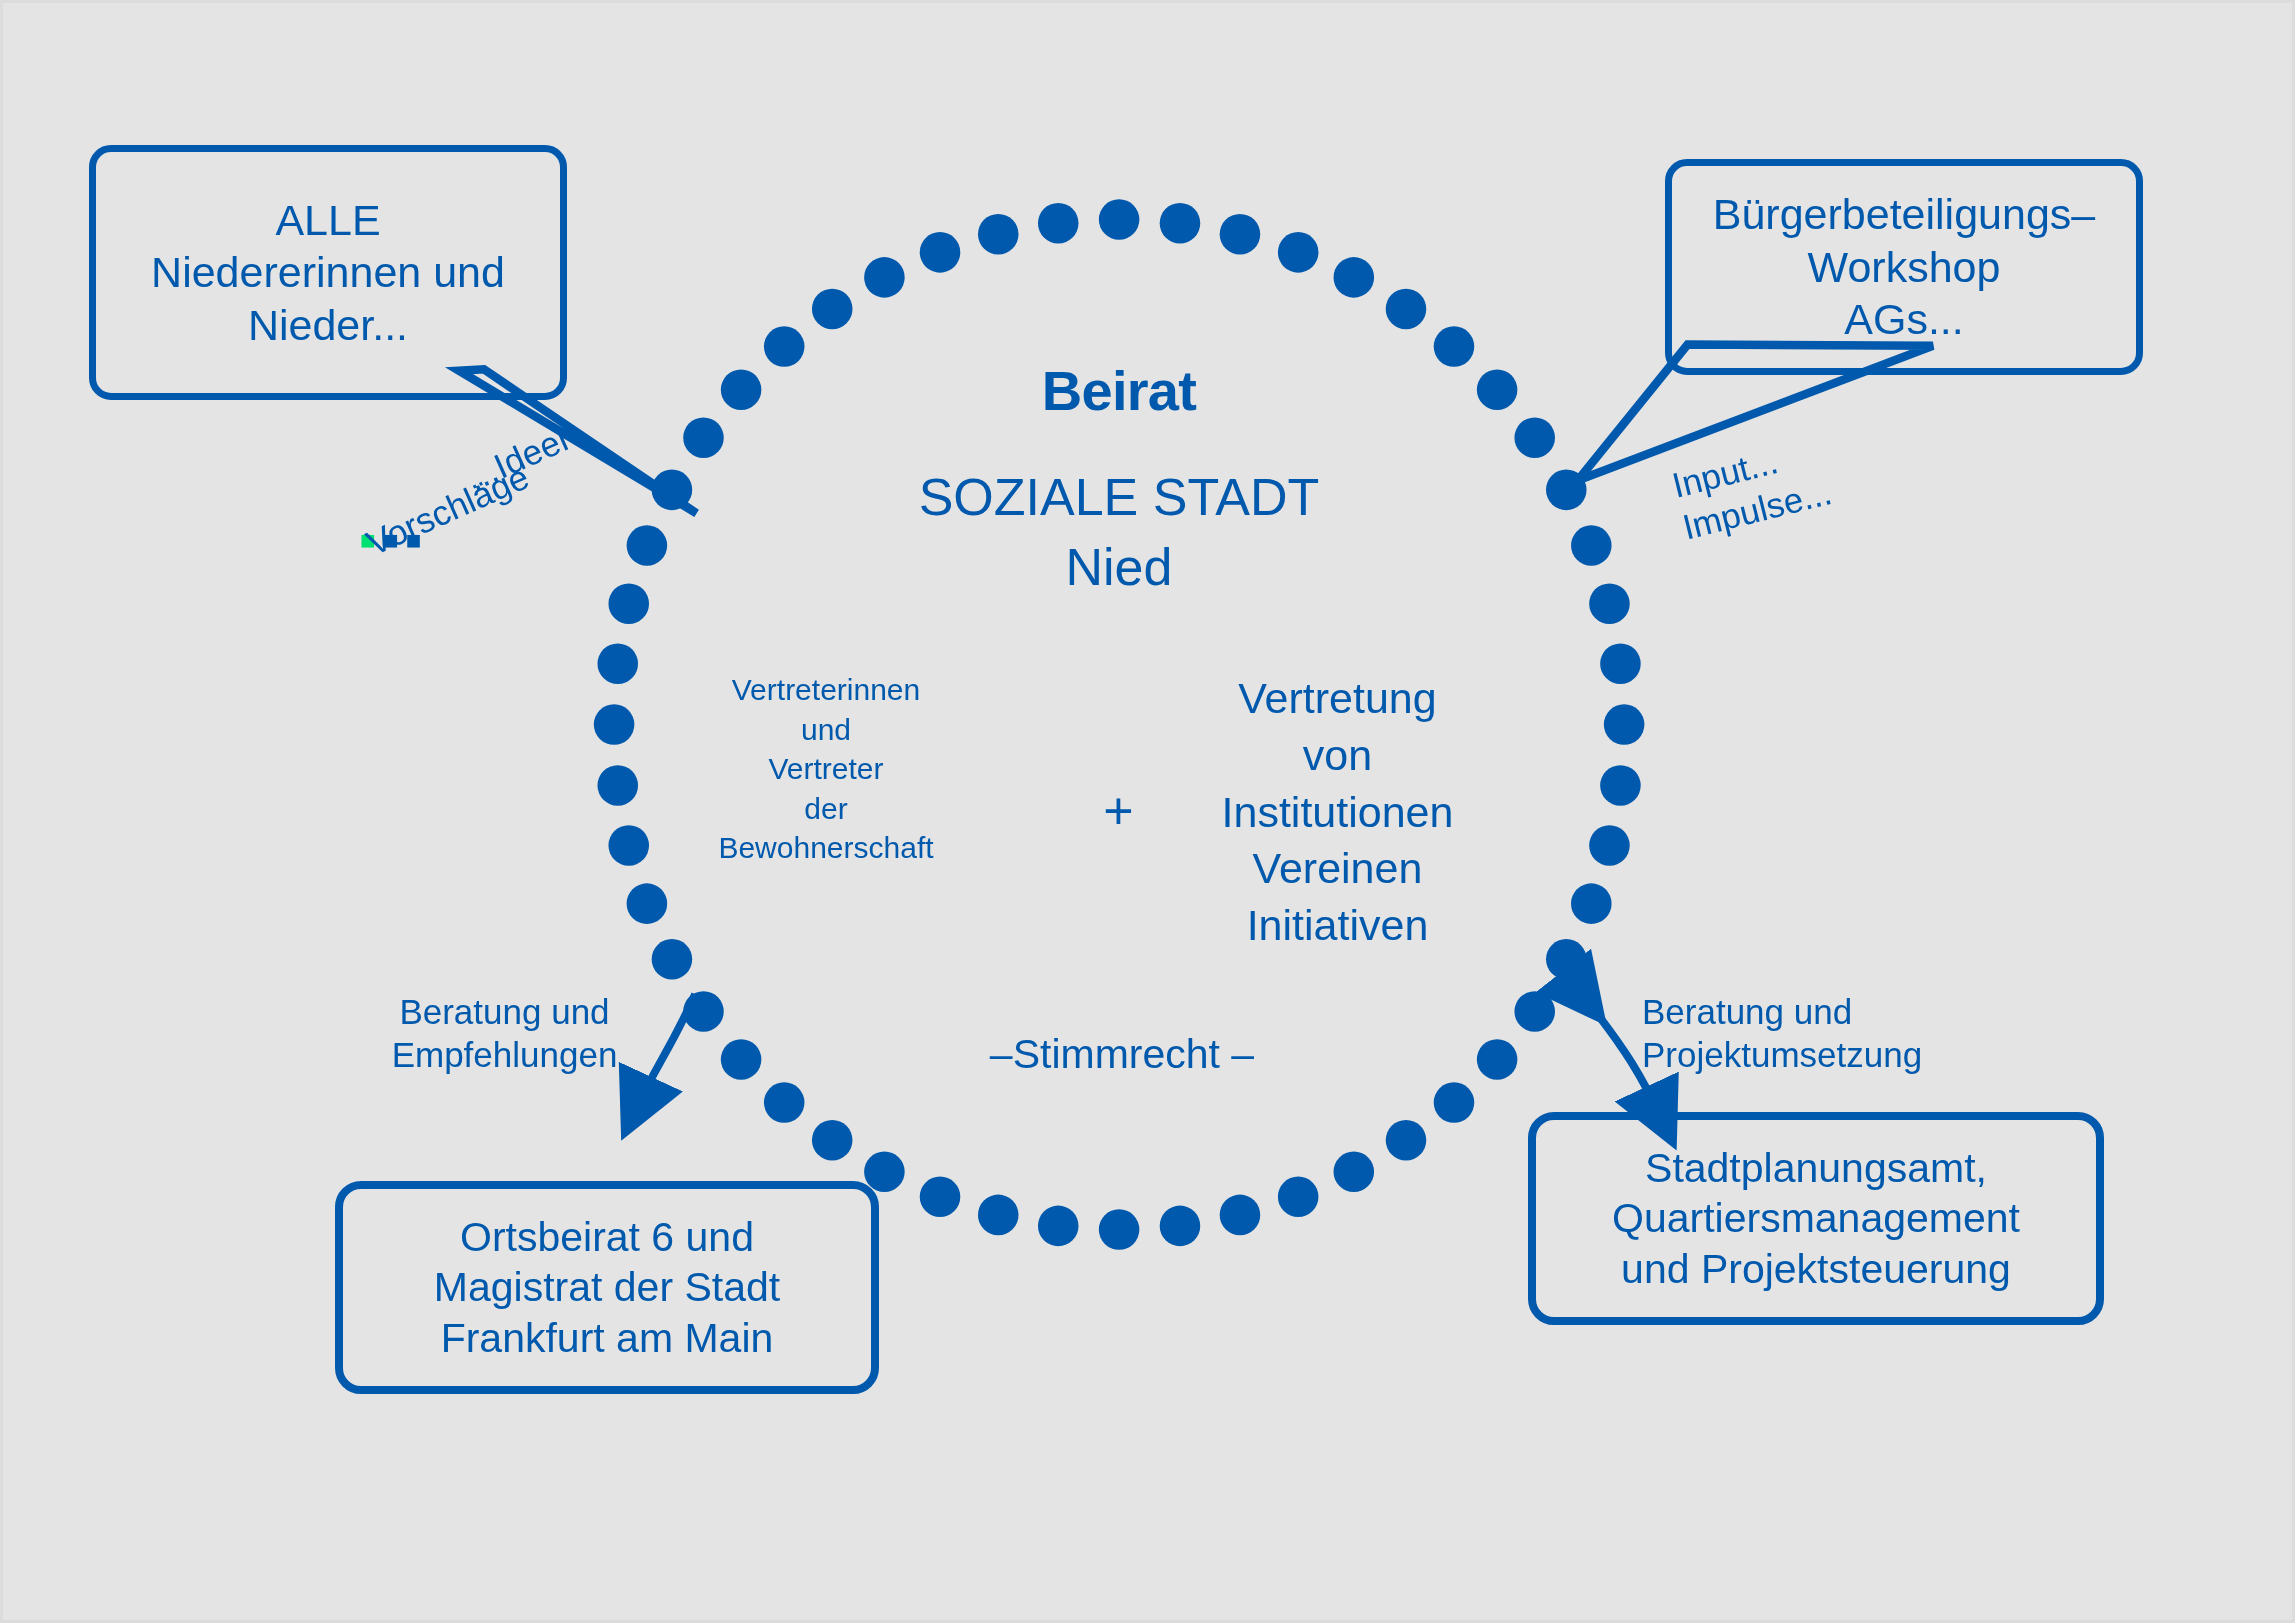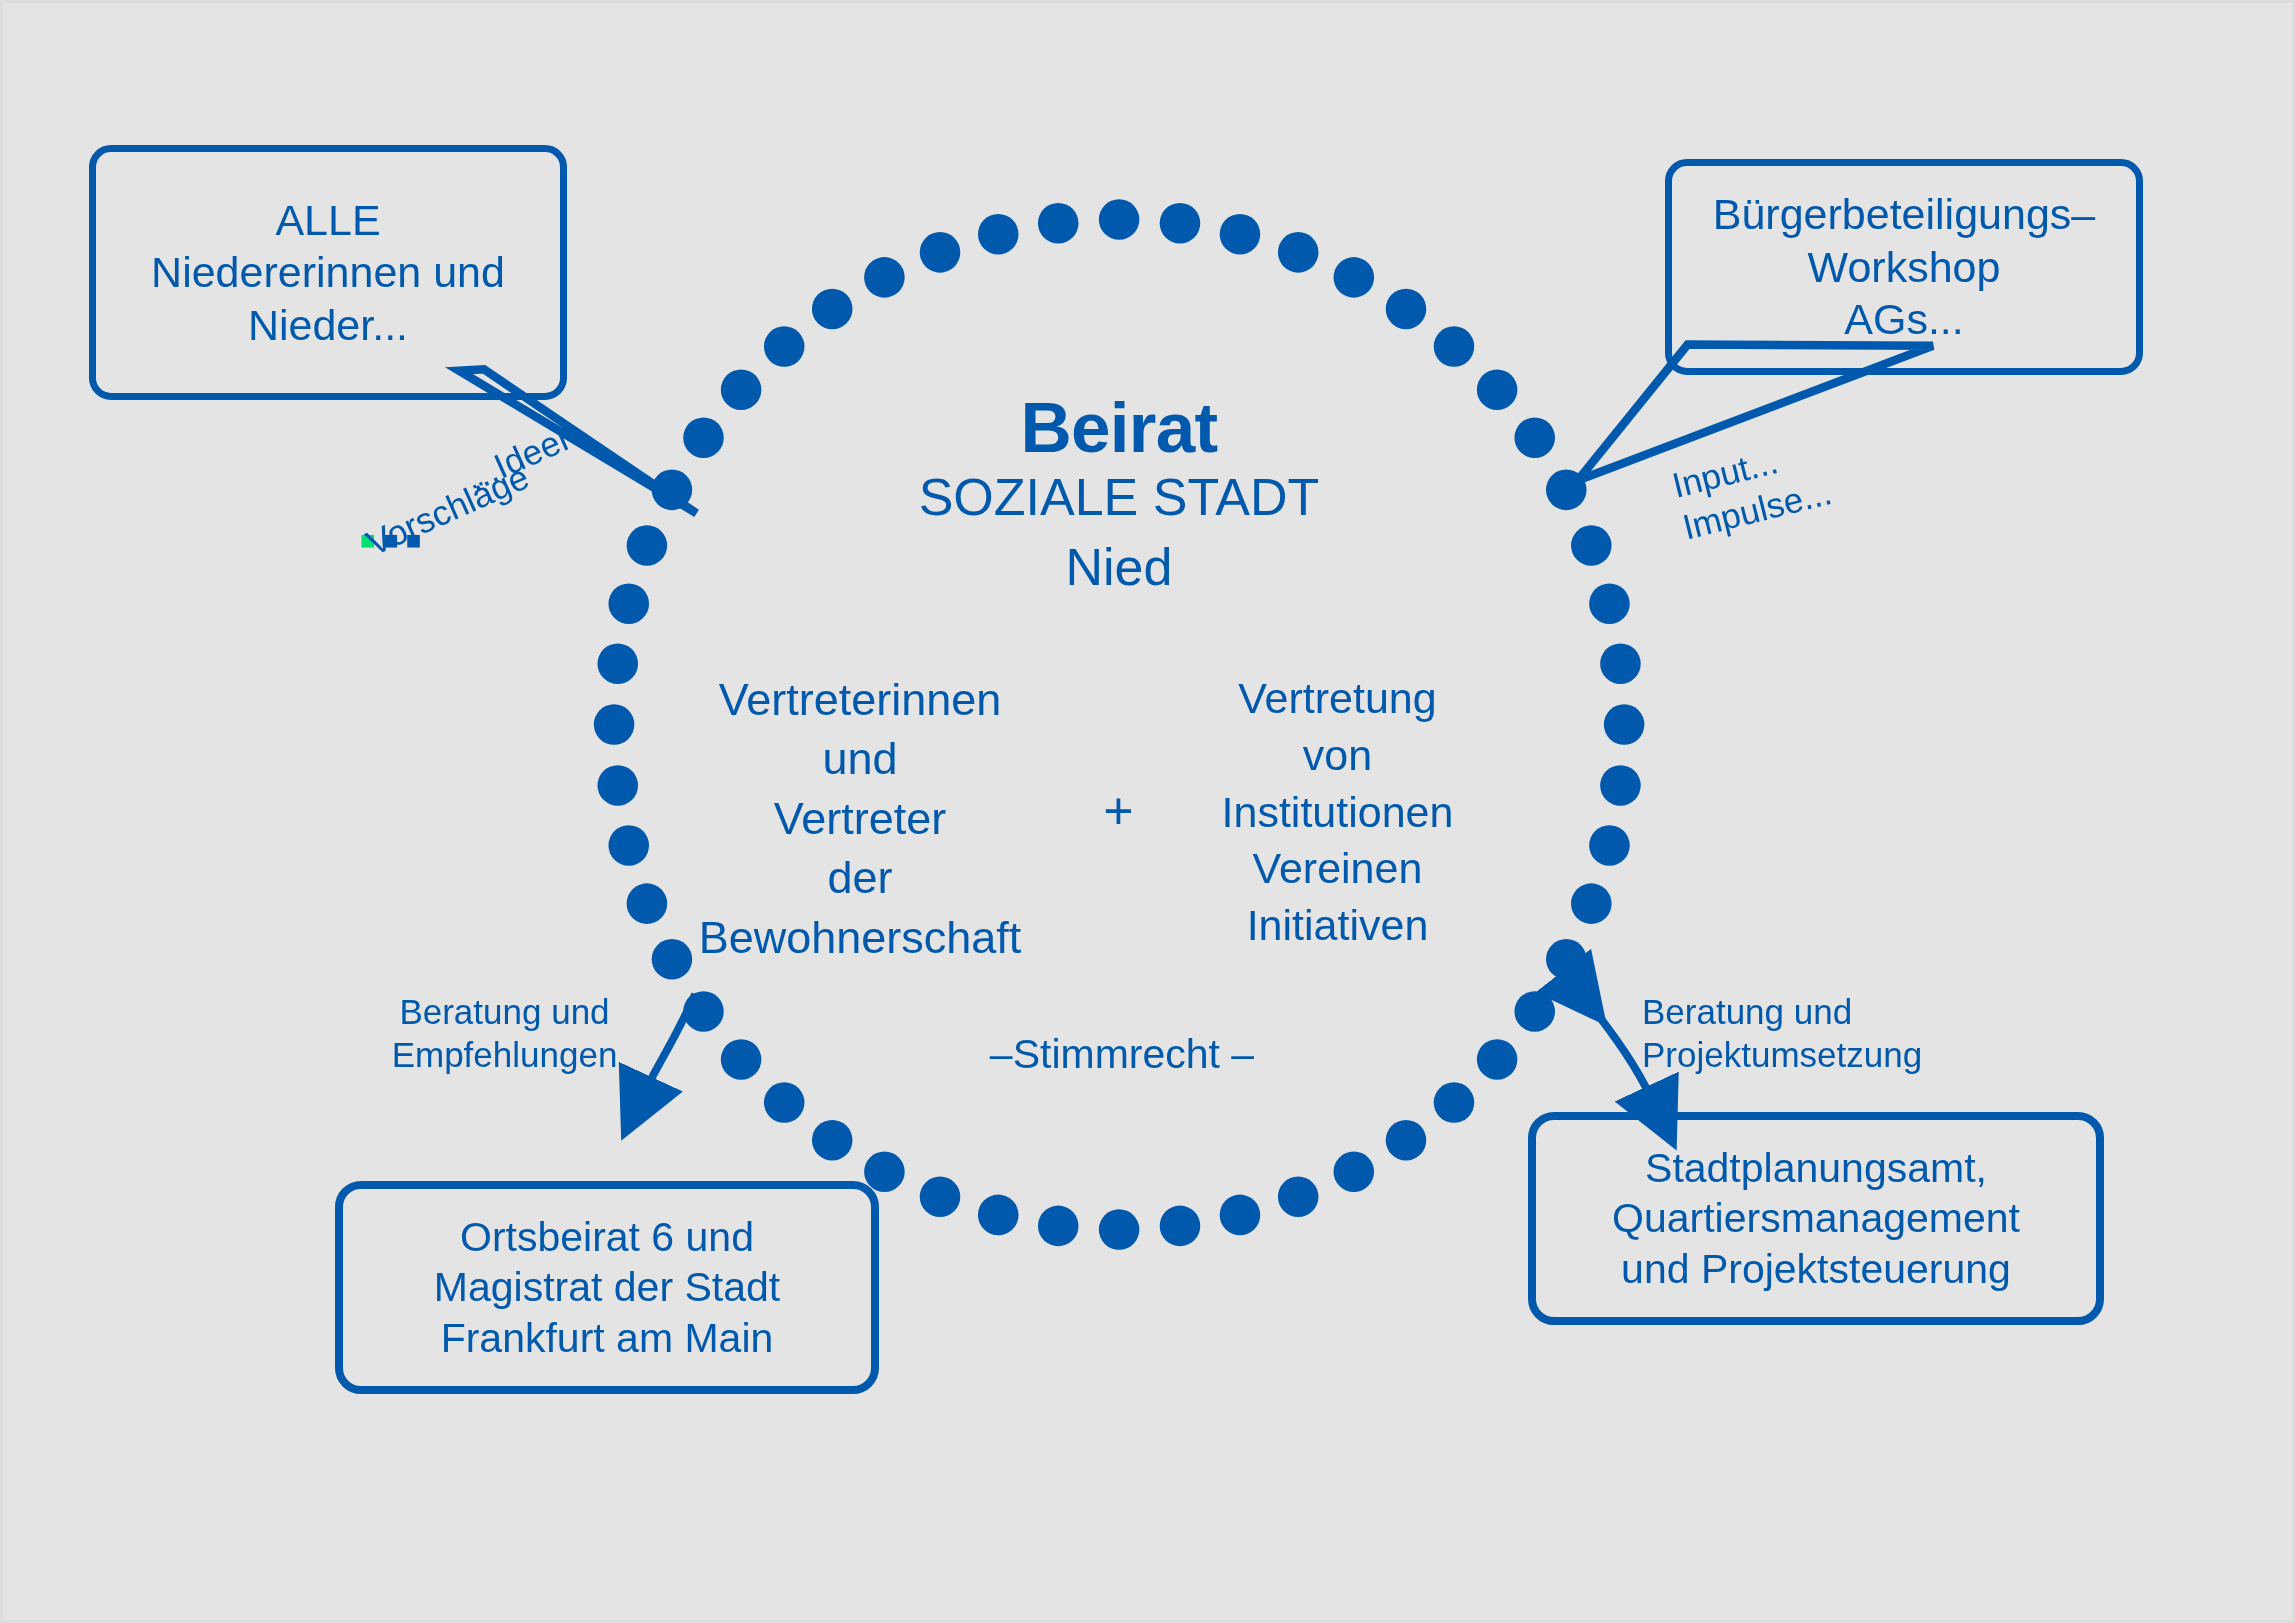--- a/index.html
+++ b/index.html
@@ -39,25 +39,25 @@
     border:8.5px solid #0059AC;
     border-radius:26px;
     box-sizing:border-box;
     display:flex;align-items:center;justify-content:center;
   }
   #box-left{left:332px;top:1178px;width:544px;height:213px;}
   #box-right{left:1525px;top:1109px;width:576px;height:213px;}
   .box-text{font-size:41px;color:#0059AC;text-align:center;line-height:1.22;white-space:pre-line;}
 
   
-  #title-main{left:802px;top:357px;width:628px;font-size:71px;font-weight:bold;letter-spacing:-0.7px;margin-top:28px;}
+  #title-main{left:802px;top:357px;width:628px;font-size:56px;font-weight:bold;letter-spacing:-0.7px;}
   #title-sub1{left:802px;top:465px;width:628px;font-size:52px;}
   #title-sub2{left:802px;top:535px;width:628px;font-size:52px;}
 
-  #col-left{left:674px;top:667px;width:366px;font-size:45px;text-align:center;line-height:1.32;white-space:pre-line;}
+  #col-left{left:640px;top:667px;width:366px;font-size:30px;text-align:center;line-height:1.32;white-space:pre-line;}
   #col-right{left:1171px;top:667px;width:327px;font-size:43px;text-align:center;line-height:1.32;white-space:pre-line;}
   #plus-sign{left:1073px;top:779px;width:85px;font-size:52px;text-align:center;}
   #stimmrecht{left:916px;top:1029px;width:406px;font-size:41px;text-align:center;}
 
   
   .anno{font-size:35px;color:#0059AC;line-height:1.22;white-space:pre-line;}
   #anno-ideen{left:458px;top:458px;transform:rotate(-24deg);transform-origin:left top;}
   #anno-vorschlaege{left:357px;top:523px;transform:rotate(-24deg);transform-origin:left top;}
   #anno-dots-green{left:357px;top:470px;}
   #anno-input{left:1665px;top:463px;transform:rotate(-14deg);transform-origin:left top;text-align:left;}

